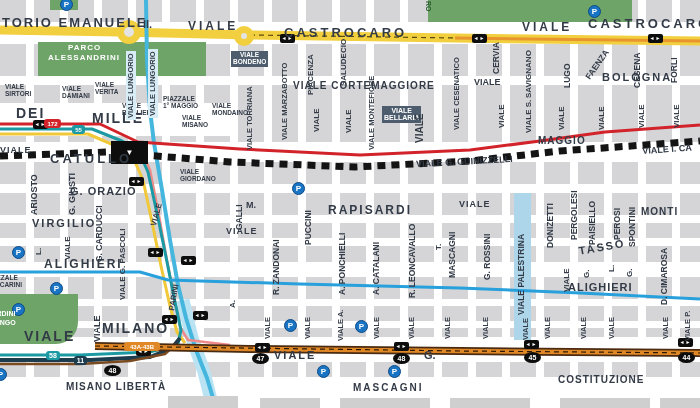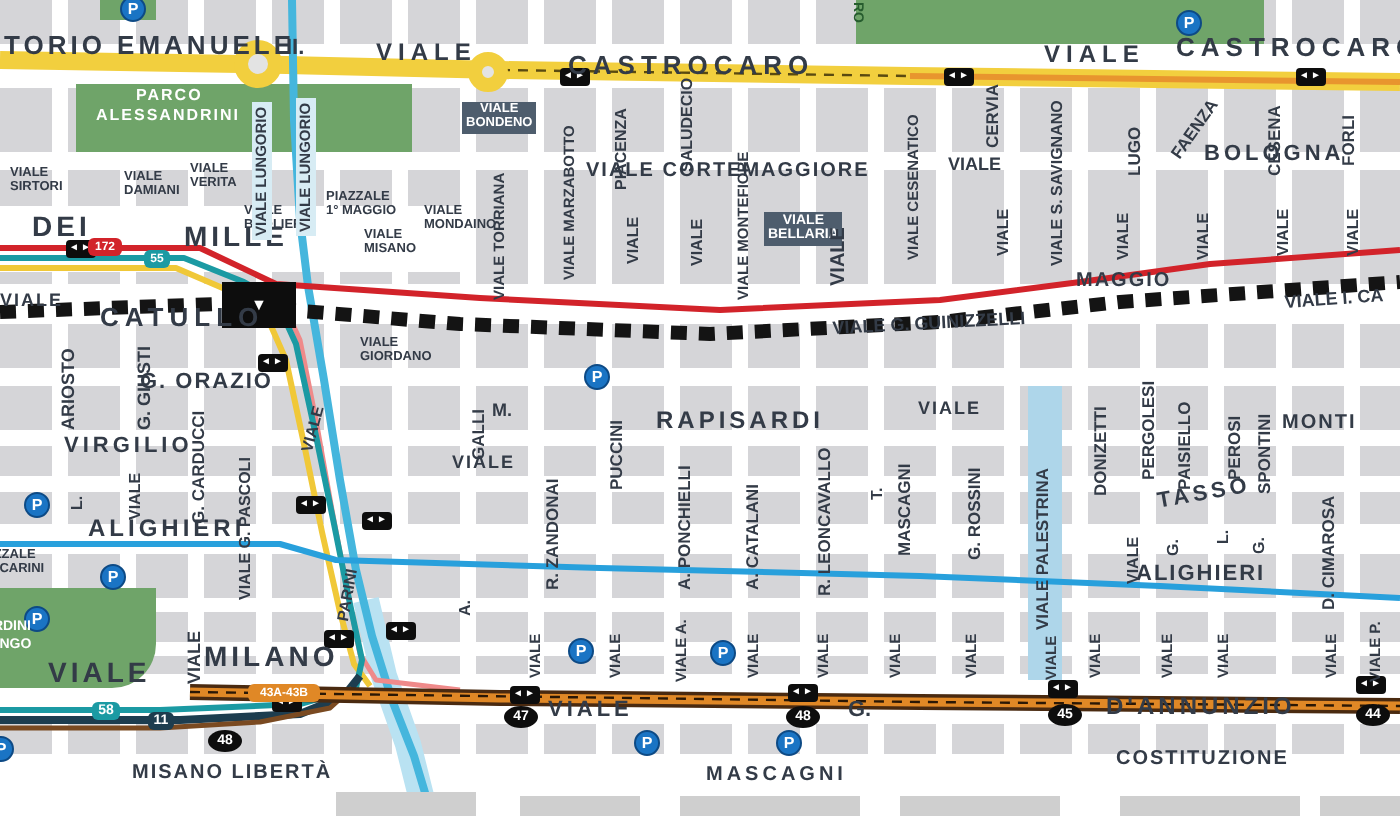--- a/index.html
+++ b/index.html
@@ -162,21 +162,20 @@
     <div class="lbl" style="left: 459px; top: 200px; font-size: 9px; letter-spacing: 1px;">VIALE</div>
     <div class="lbl" style="left: 641px; top: 207px; font-size: 10px; letter-spacing: 1px;">MONTI</div>
     <div class="lbl rot" style="left: 578px; top: 246px; font-size: 11px; letter-spacing: 2px; transform: rotate(-10deg);">TASSO</div>
     <div class="lbl" style="left: 568px; top: 282px; font-size: 11px; letter-spacing: 1px;">ALIGHIERI</div>
     <div class="lbl" style="left: 102px; top: 321px; font-size: 14px; letter-spacing: 2px;">MILANO</div>
     <div class="lbl" style="left: 24px; top: 329px; font-size: 14px; letter-spacing: 2px;">VIALE</div>
     <div class="lbl" style="left: -16px; top: 310px; font-size: 7px; color: rgb(255, 255, 255);">GIARDINI</div>
     <div class="lbl" style="left: -10px; top: 319px; font-size: 7px; color: rgb(255, 255, 255);">LONGO</div>
     <div class="lbl" style="left: 274px; top: 350px; font-size: 11px; letter-spacing: 2px;">VIALE</div>
     <div class="lbl" style="left: 424px; top: 350px; font-size: 11px;">G.</div>
-    <div class="lbl" style="left: 553px; top: 347px; font-size: 12px; letter-spacing: 2px;">D'ANNUNZIO</div>
     <div class="lbl" style="left: 66px; top: 382px; font-size: 10px; letter-spacing: 1px;">MISANO LIBERTÀ</div>
     <div class="lbl" style="left: 353px; top: 383px; font-size: 10px; letter-spacing: 2px;">MASCAGNI</div>
     <div class="lbl" style="left: 558px; top: 375px; font-size: 10px; letter-spacing: 1px;">COSTITUZIONE</div>
     <div class="lbl v" style="left: 126px; top: 120px; font-size: 7.5px; background: rgb(215, 236, 244); padding: 1px 2px; text-align: center;">VIALE LUNGORIO</div>
     <div class="lbl v" style="left: 148px; top: 118px; font-size: 7.5px; background: rgb(215, 236, 244); padding: 1px 2px; text-align: center;">VIALE LUNGORIO</div>
     <div class="lbl v" style="left: 246px; top: 150px; font-size: 7.5px;">VIALE TORRIANA</div>
     <div class="lbl v" style="left: 281px; top: 140px; font-size: 7.5px;">VIALE MARZABOTTO</div>
     <div class="lbl v" style="left: 307px; top: 95px; font-size: 8px;">PIACENZA</div>
     <div class="lbl v" style="left: 340px; top: 86px; font-size: 8px;">SALUDECIO</div>
     <div class="lbl v" style="left: 313px; top: 132px; font-size: 8px;">VIALE</div>

